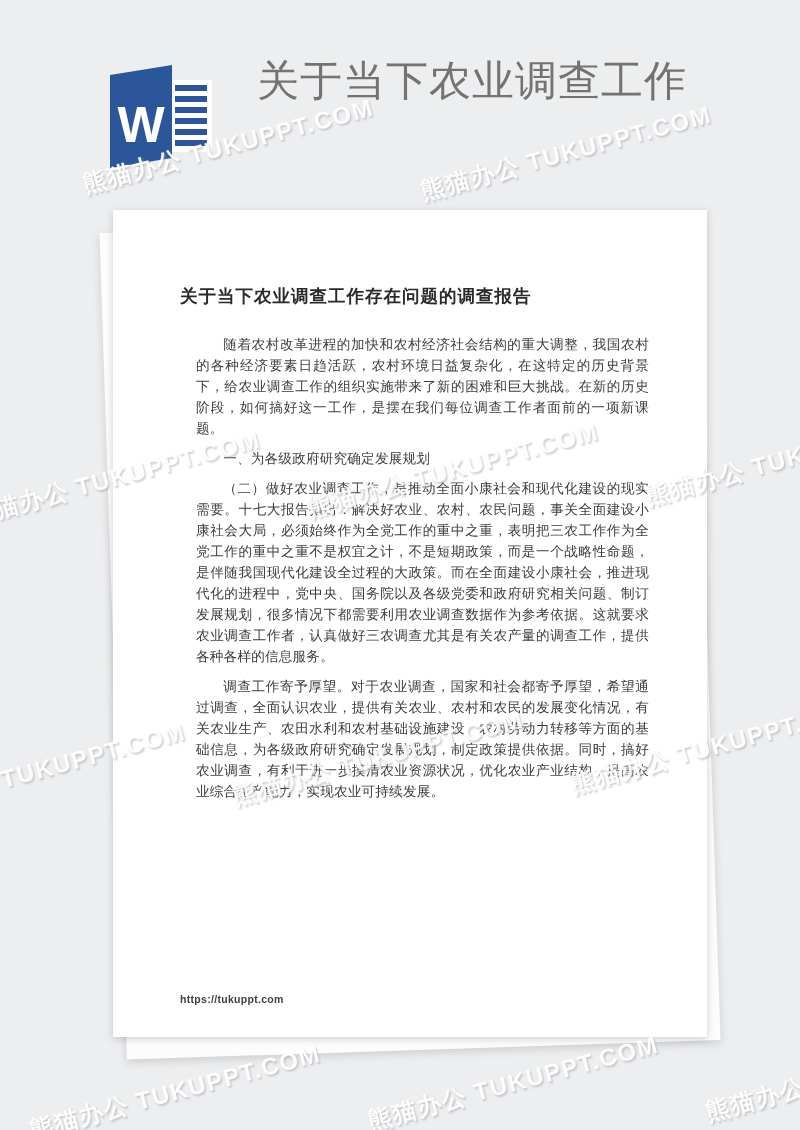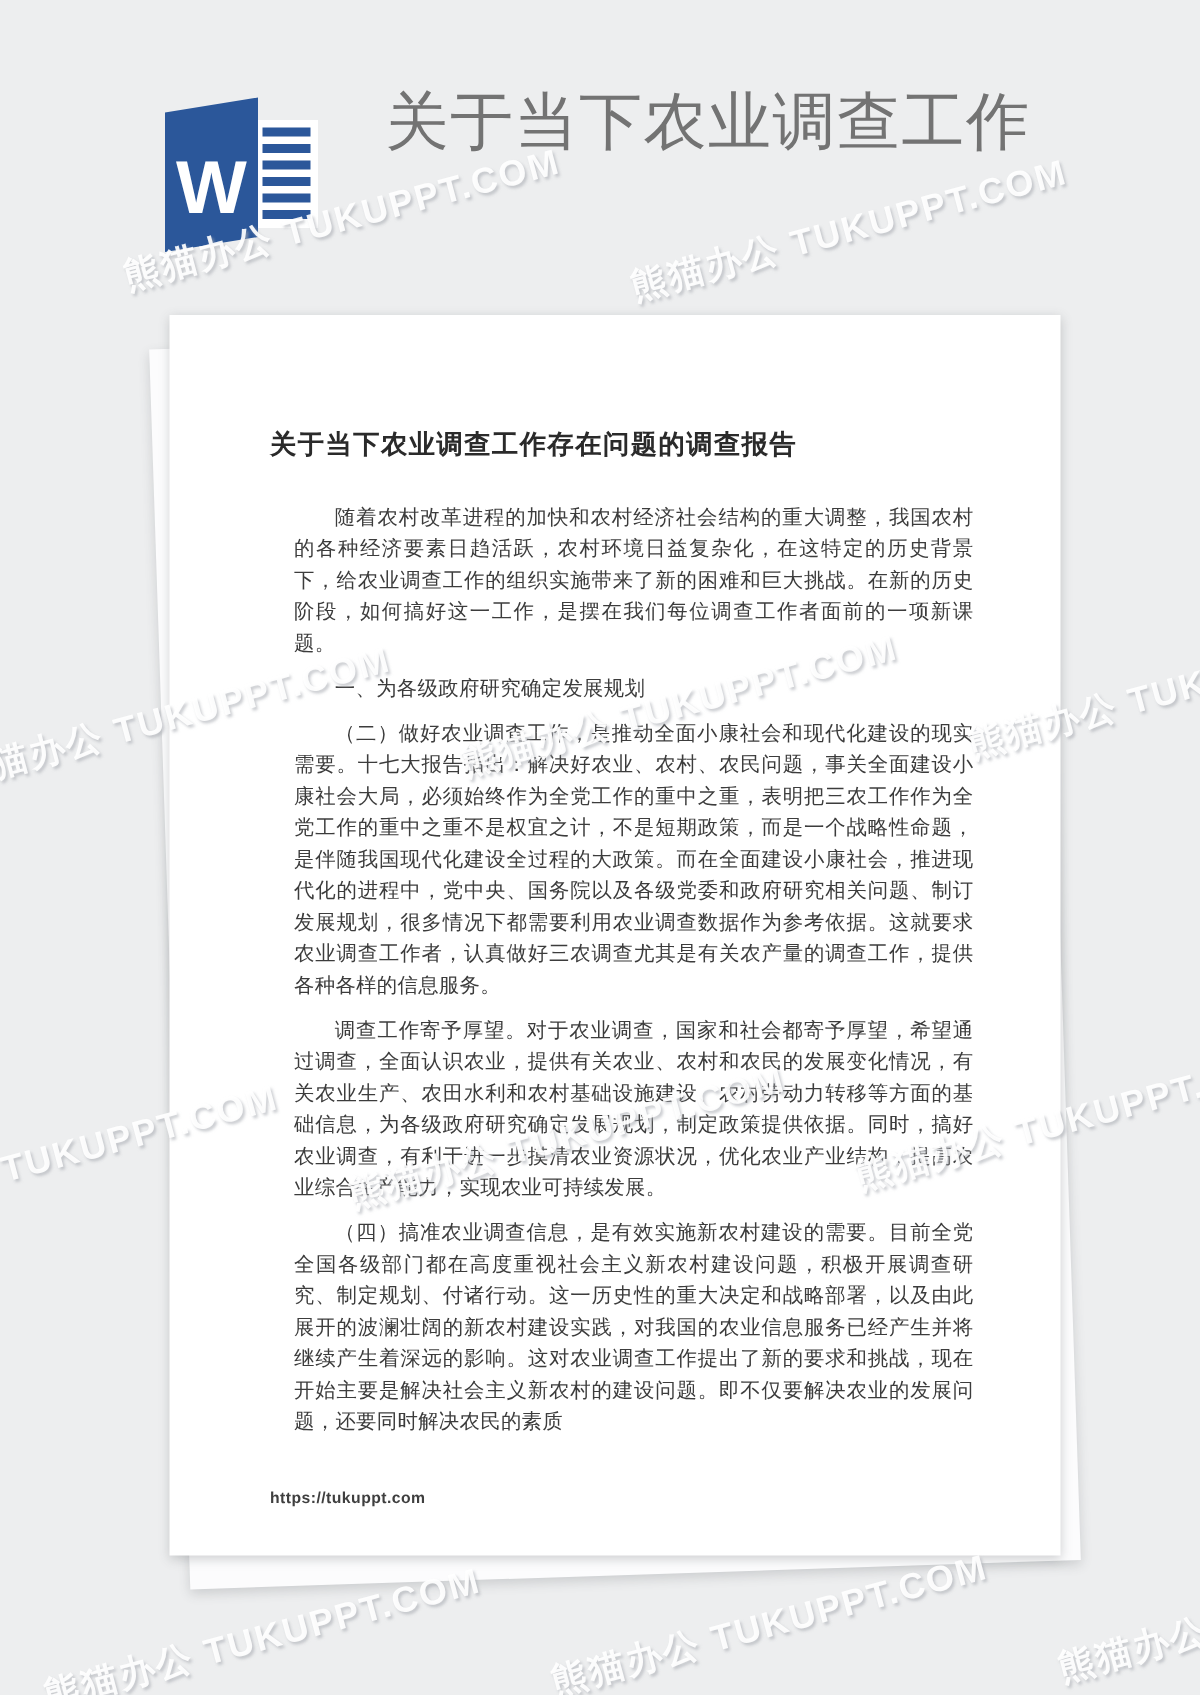--- a/index.html
+++ b/index.html
@@ -80,21 +80,20 @@
 </div>
 
 <div class="paper paper-back"></div>
 
 <div class="paper paper-front">
   <h1 class="doc-heading">关于当下农业调查工作存在问题的调查报告</h1>
   <p class="doc-p">随着农村改革进程的加快和农村经济社会结构的重大调整，我国农村的各种经济要素日趋活跃，农村环境日益复杂化，在这特定的历史背景下，给农业调查工作的组织实施带来了新的困难和巨大挑战。在新的历史阶段，如何搞好这一工作，是摆在我们每位调查工作者面前的一项新课题。</p>
   <p class="doc-p">一、为各级政府研究确定发展规划</p>
   <p class="doc-p">（二）做好农业调查工作，是推动全面小康社会和现代化建设的现实需要。十七大报告指出：解决好农业、农村、农民问题，事关全面建设小康社会大局，必须始终作为全党工作的重中之重，表明把三农工作作为全党工作的重中之重不是权宜之计，不是短期政策，而是一个战略性命题，是伴随我国现代化建设全过程的大政策。而在全面建设小康社会，推进现代化的进程中，党中央、国务院以及各级党委和政府研究相关问题、制订发展规划，很多情况下都需要利用农业调查数据作为参考依据。这就要求农业调查工作者，认真做好三农调查尤其是有关农产量的调查工作，提供各种各样的信息服务。</p>
   <p class="doc-p">调查工作寄予厚望。对于农业调查，国家和社会都寄予厚望，希望通过调查，全面认识农业，提供有关农业、农村和农民的发展变化情况，有关农业生产、农田水利和农村基础设施建设、农村劳动力转移等方面的基础信息，为各级政府研究确定发展规划，制定政策提供依据。同时，搞好农业调查，有利于进一步摸清农业资源状况，优化农业产业结构，提高农业综合生产能力，实现农业可持续发展。</p>
-  <p class="doc-p">（四）搞准农业调查信息，是有效实施新农村建设的需要。目前全党全国各级部门都在高度重视社会主义新农村建设问题，积极开展调查研究、制定规划、付诸行动。这一历史性的重大决定和战略部署，以及由此展开的波澜壮阔的新农村建设实践，对我国的农业信息服务已经产生并将继续产生着深远的影响。这对农业调查工作提出了新的要求和挑战，现在开始主要是解决社会主义新农村的建设问题。即不仅要解决农业的发展问题，还要同时解决农民的素质</p>
   <div class="doc-footer">https://tukuppt.com</div>
 </div>
 
 <span class="wm" style="left:228px;top:146px">熊猫办公 TUKUPPT.COM</span>
 <span class="wm" style="left:566px;top:153px">熊猫办公 TUKUPPT.COM</span>
 <span class="wm" style="left:115px;top:478px">熊猫办公 TUKUPPT.COM</span>
 <span class="wm" style="left:453px;top:470px">熊猫办公 TUKUPPT.COM</span>
 <span class="wm" style="left:791px;top:458px">熊猫办公 TUKUPPT.COM</span>
 <span class="wm" style="left:40px;top:770px">熊猫办公 TUKUPPT.COM</span>
 <span class="wm" style="left:378px;top:758px">熊猫办公 TUKUPPT.COM</span>

